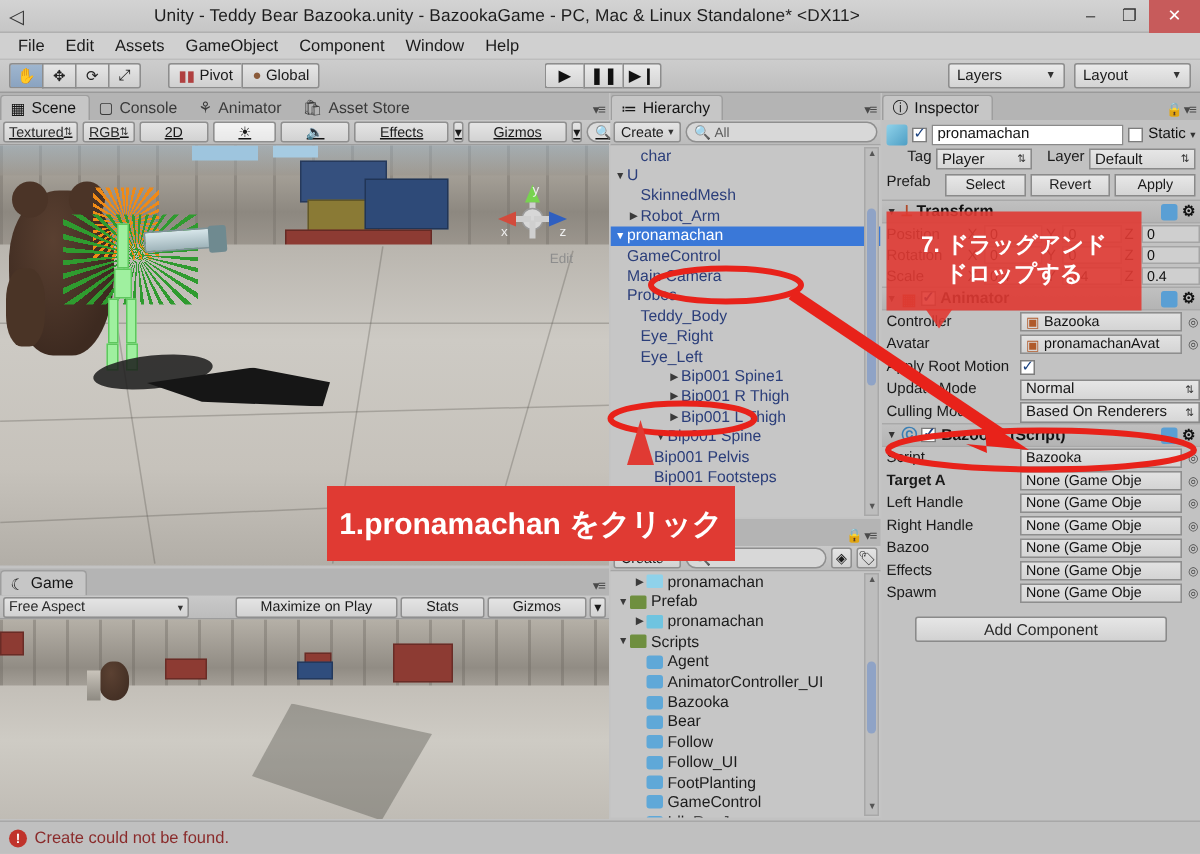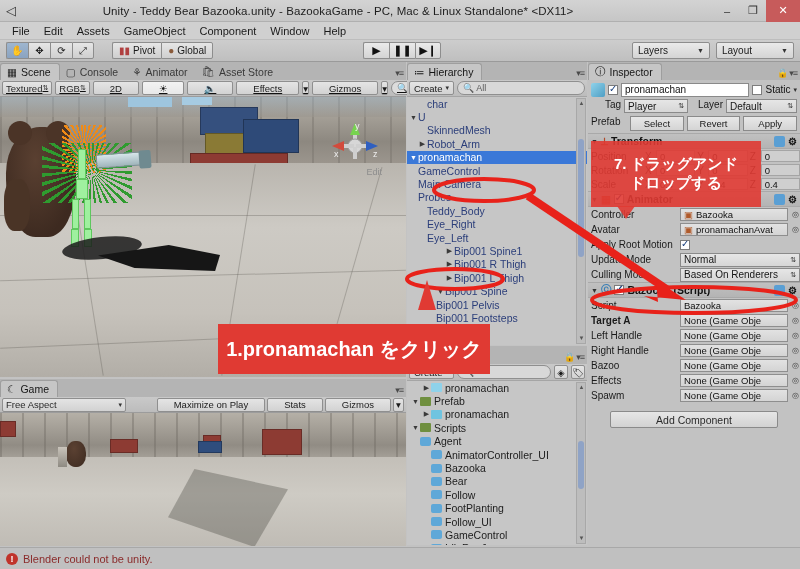--- a/index.html
+++ b/index.html
@@ -627,21 +627,21 @@
         <div class="prow" style="padding-left: 15px;">
           <span class="tri">▶</span>
           <span class="ficon prefab"></span>
           <span>pronamachan</span>
         </div>
         <div class="prow" style="padding-left: 4px;">
           <span class="tri">▼</span>
           <span class="ficon folder"></span>
           <span>Scripts</span>
         </div>
-        <div class="prow" style="padding-left: 4px;">
+        <div class="prow" style="padding-left: 15px;">
           <span class="tri"></span>
           <span class="ficon cs"></span>
           <span>Agent</span>
         </div>
         <div class="prow" style="padding-left: 15px;">
           <span class="tri"></span>
           <span class="ficon cs"></span>
           <span>AnimatorController_UI</span>
         </div>
         <div class="prow" style="padding-left: 15px;">
@@ -655,26 +655,26 @@
           <span>Bear</span>
         </div>
         <div class="prow" style="padding-left: 15px;">
           <span class="tri"></span>
           <span class="ficon cs"></span>
           <span>Follow</span>
         </div>
         <div class="prow" style="padding-left: 15px;">
           <span class="tri"></span>
           <span class="ficon cs"></span>
+          <span>Follow_UI</span>
+        </div>
+        <div class="prow" style="padding-left: 15px;">
+          <span class="tri"></span>
+          <span class="ficon cs"></span>
           <span>FootPlanting</span>
-        </div>
-        <div class="prow" style="padding-left: 15px;">
-          <span class="tri"></span>
-          <span class="ficon cs"></span>
-          <span>Follow_UI</span>
         </div>
         <div class="prow" style="padding-left: 15px;">
           <span class="tri"></span>
           <span class="ficon cs"></span>
           <span>GameControl</span>
         </div>
         <div class="prow" style="padding-left: 15px;">
           <span class="tri"></span>
           <span class="ficon cs"></span>
           <span>IdleRunJump</span>
@@ -880,16 +880,16 @@
   <div id="anno1-tail"></div>
 
   <div class="anno" id="anno2">
     <span>7. ドラッグアンド</span>
     <span>ドロップする</span>
   </div>
   <div id="anno2-tail"></div>
 
   <div class="statusbar">
     <div class="err-ic">!</div>
-    <div class="status-txt">Blender could not be unity.</div>
+    <div class="status-txt">Create could not be found.</div>
   </div>
 
 </div>
 
 </body></html>

